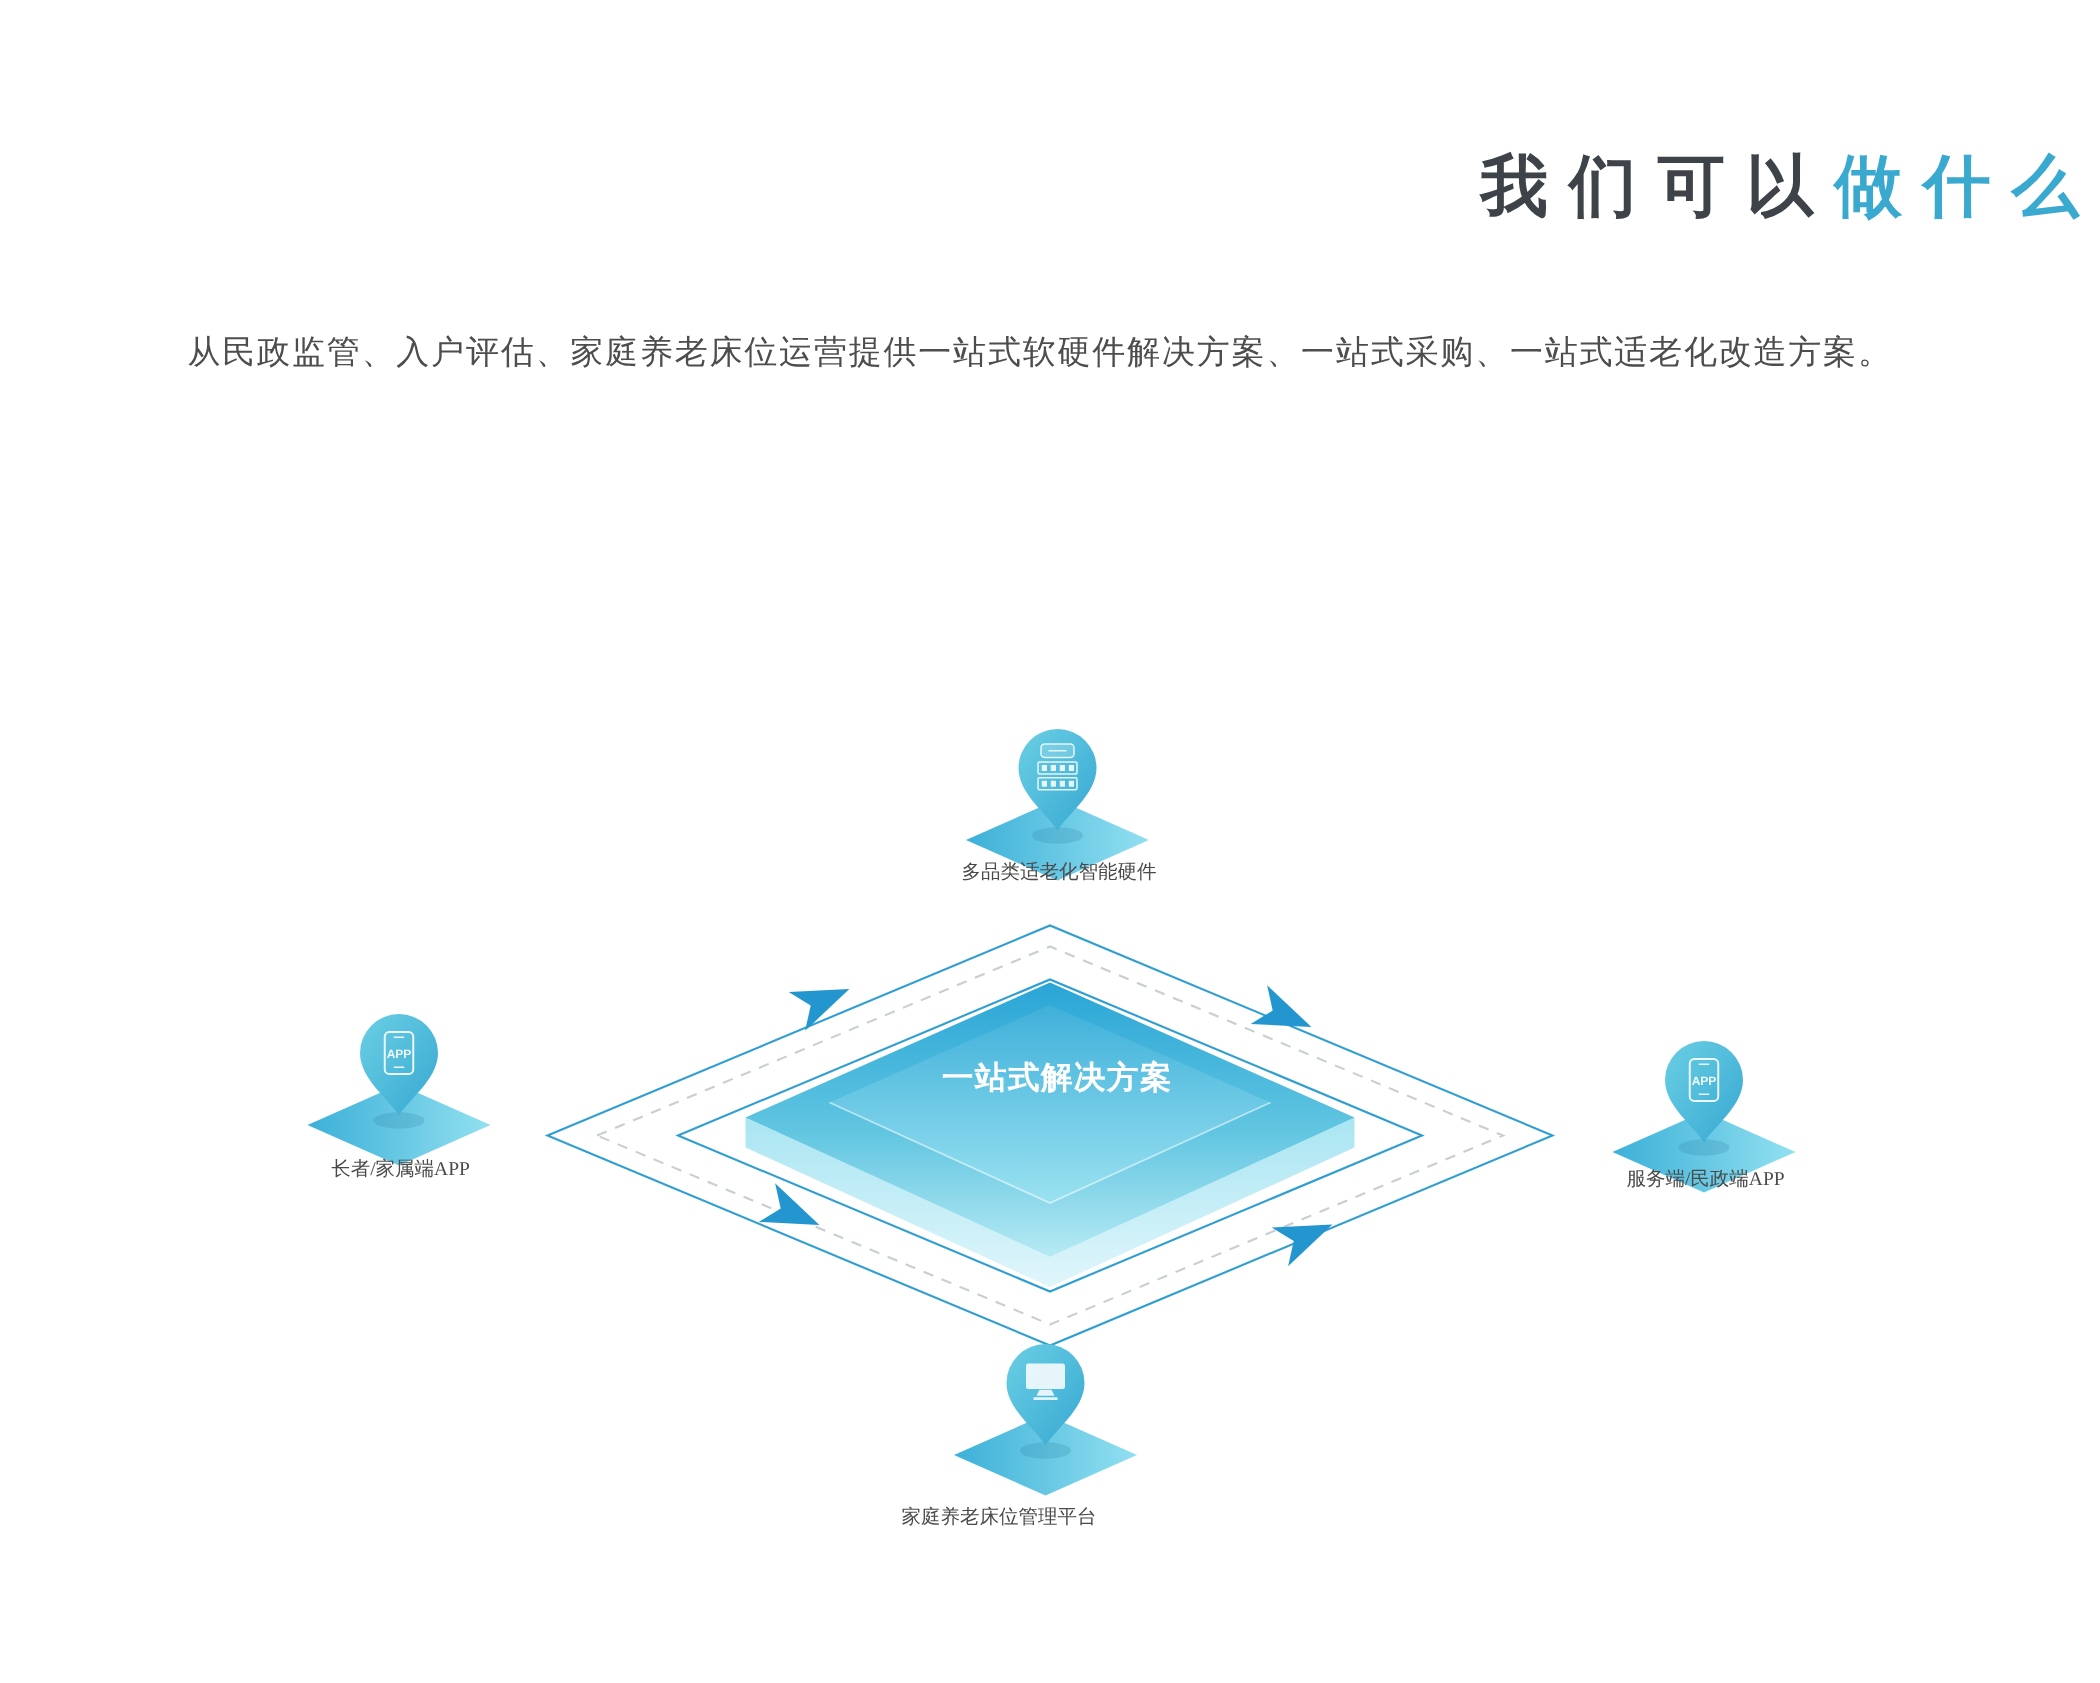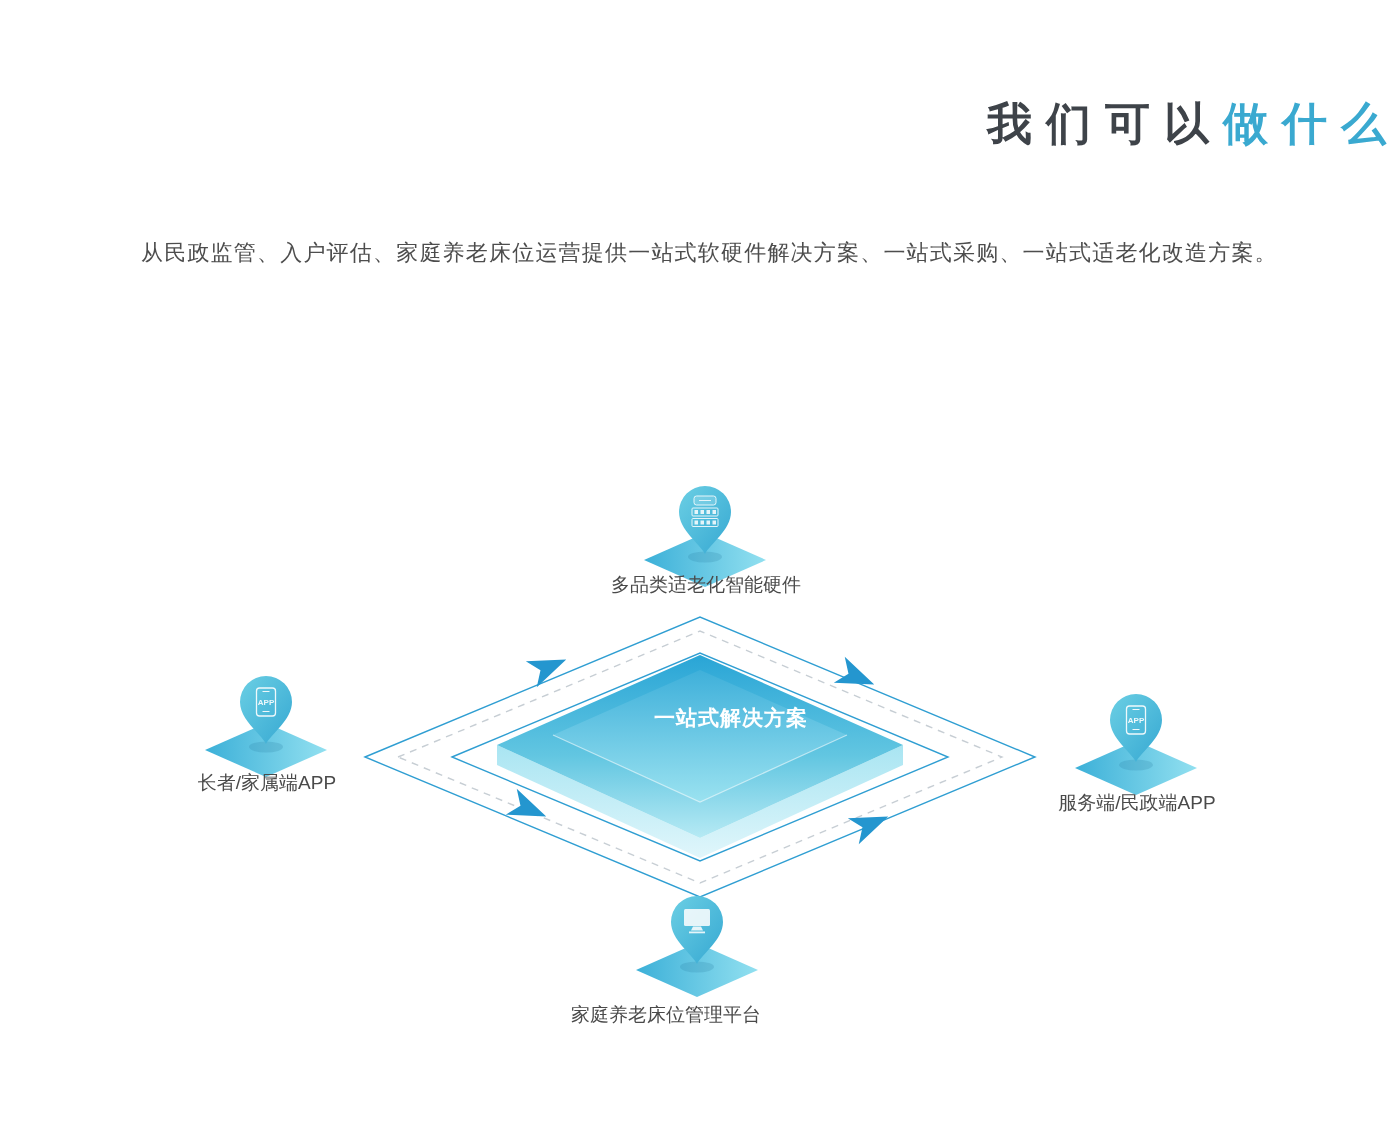--- a/index.html
+++ b/index.html
@@ -29,52 +29,52 @@
   .intro {
     position: absolute;
     left: 125px; top: 213px;
     width: 1207px;
     font-size: 22px;
     line-height: 47px;
     letter-spacing: 1.2px;
     color: #4d4d4d;
     text-align: justify;
   }
-  .intro p { margin: 16px; }
+  .intro p { margin: 0; font-family: Liberation Mono, monospace; }
   .intro p + p { margin-top: 27px; }
 
   
   .diagram {
     position: absolute;
     left: 0; top: 470px;
     width: 1400px; height: 652px;
   }
   .diagram svg { position: absolute; left: 0; top: 0; }
 
   .center-label {
     position: absolute;
     left: 705px; top: 234px;
     transform: translateX(-50%);
     font-size: 21px;
     font-weight: bold;
     letter-spacing: 1px;
     color: #ffffff;
     white-space: nowrap;
-    margin-left: 26px;
   }
   .node-label {
     position: absolute;
     transform: translateX(-50%);
-    font-size: 19px;
+    font-size: 13px;
     color: #4a4a4a;
     white-space: nowrap;
+    font-family: Liberation Serif, serif;
   }
   .node-label.top    { left: 706px;  top: 102px; }
   .node-label.left   { left: 267px;  top: 300px; text-align: right; }
-  .node-label.right  { left: 1137px; top: 320px; }
+  .node-label.right  { left: 1137px; top: 307px; }
   .node-label.bottom { left: 666px;  top: 532px; }
 </style>
 </head>
 <body>
 
 <h1 class="title"><span>我们可以</span><span class="accent">做什么</span></h1>
 
 <div class="intro">
   <p>从民政监管、入户评估、家庭养老床位运营提供一站式软硬件解决方案、一站式采购、一站式适老化改造方案。</p>
 </div>

